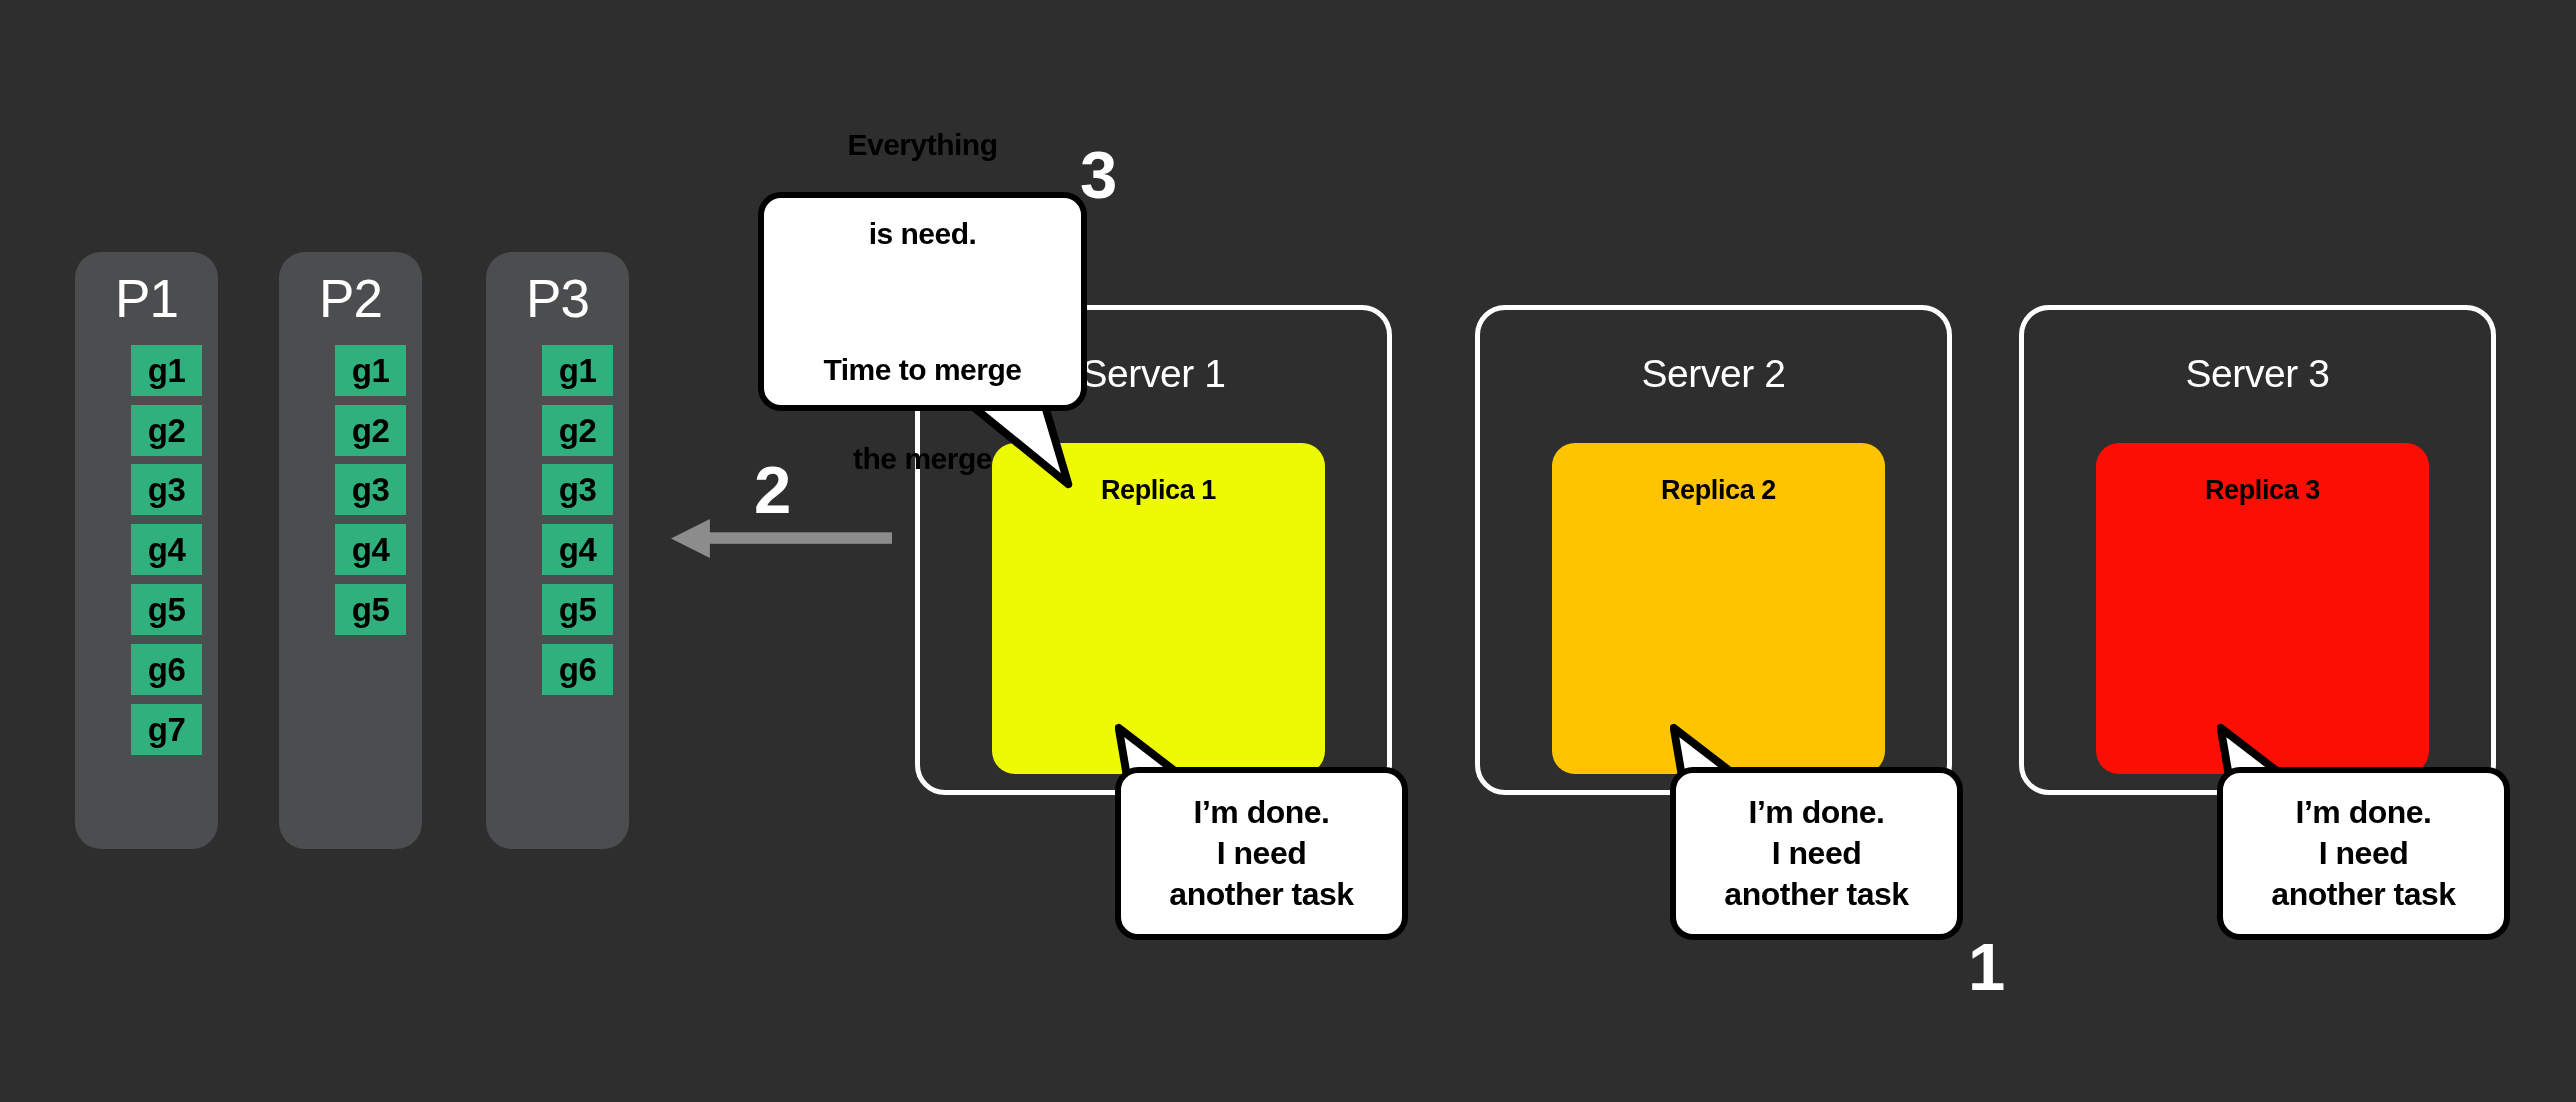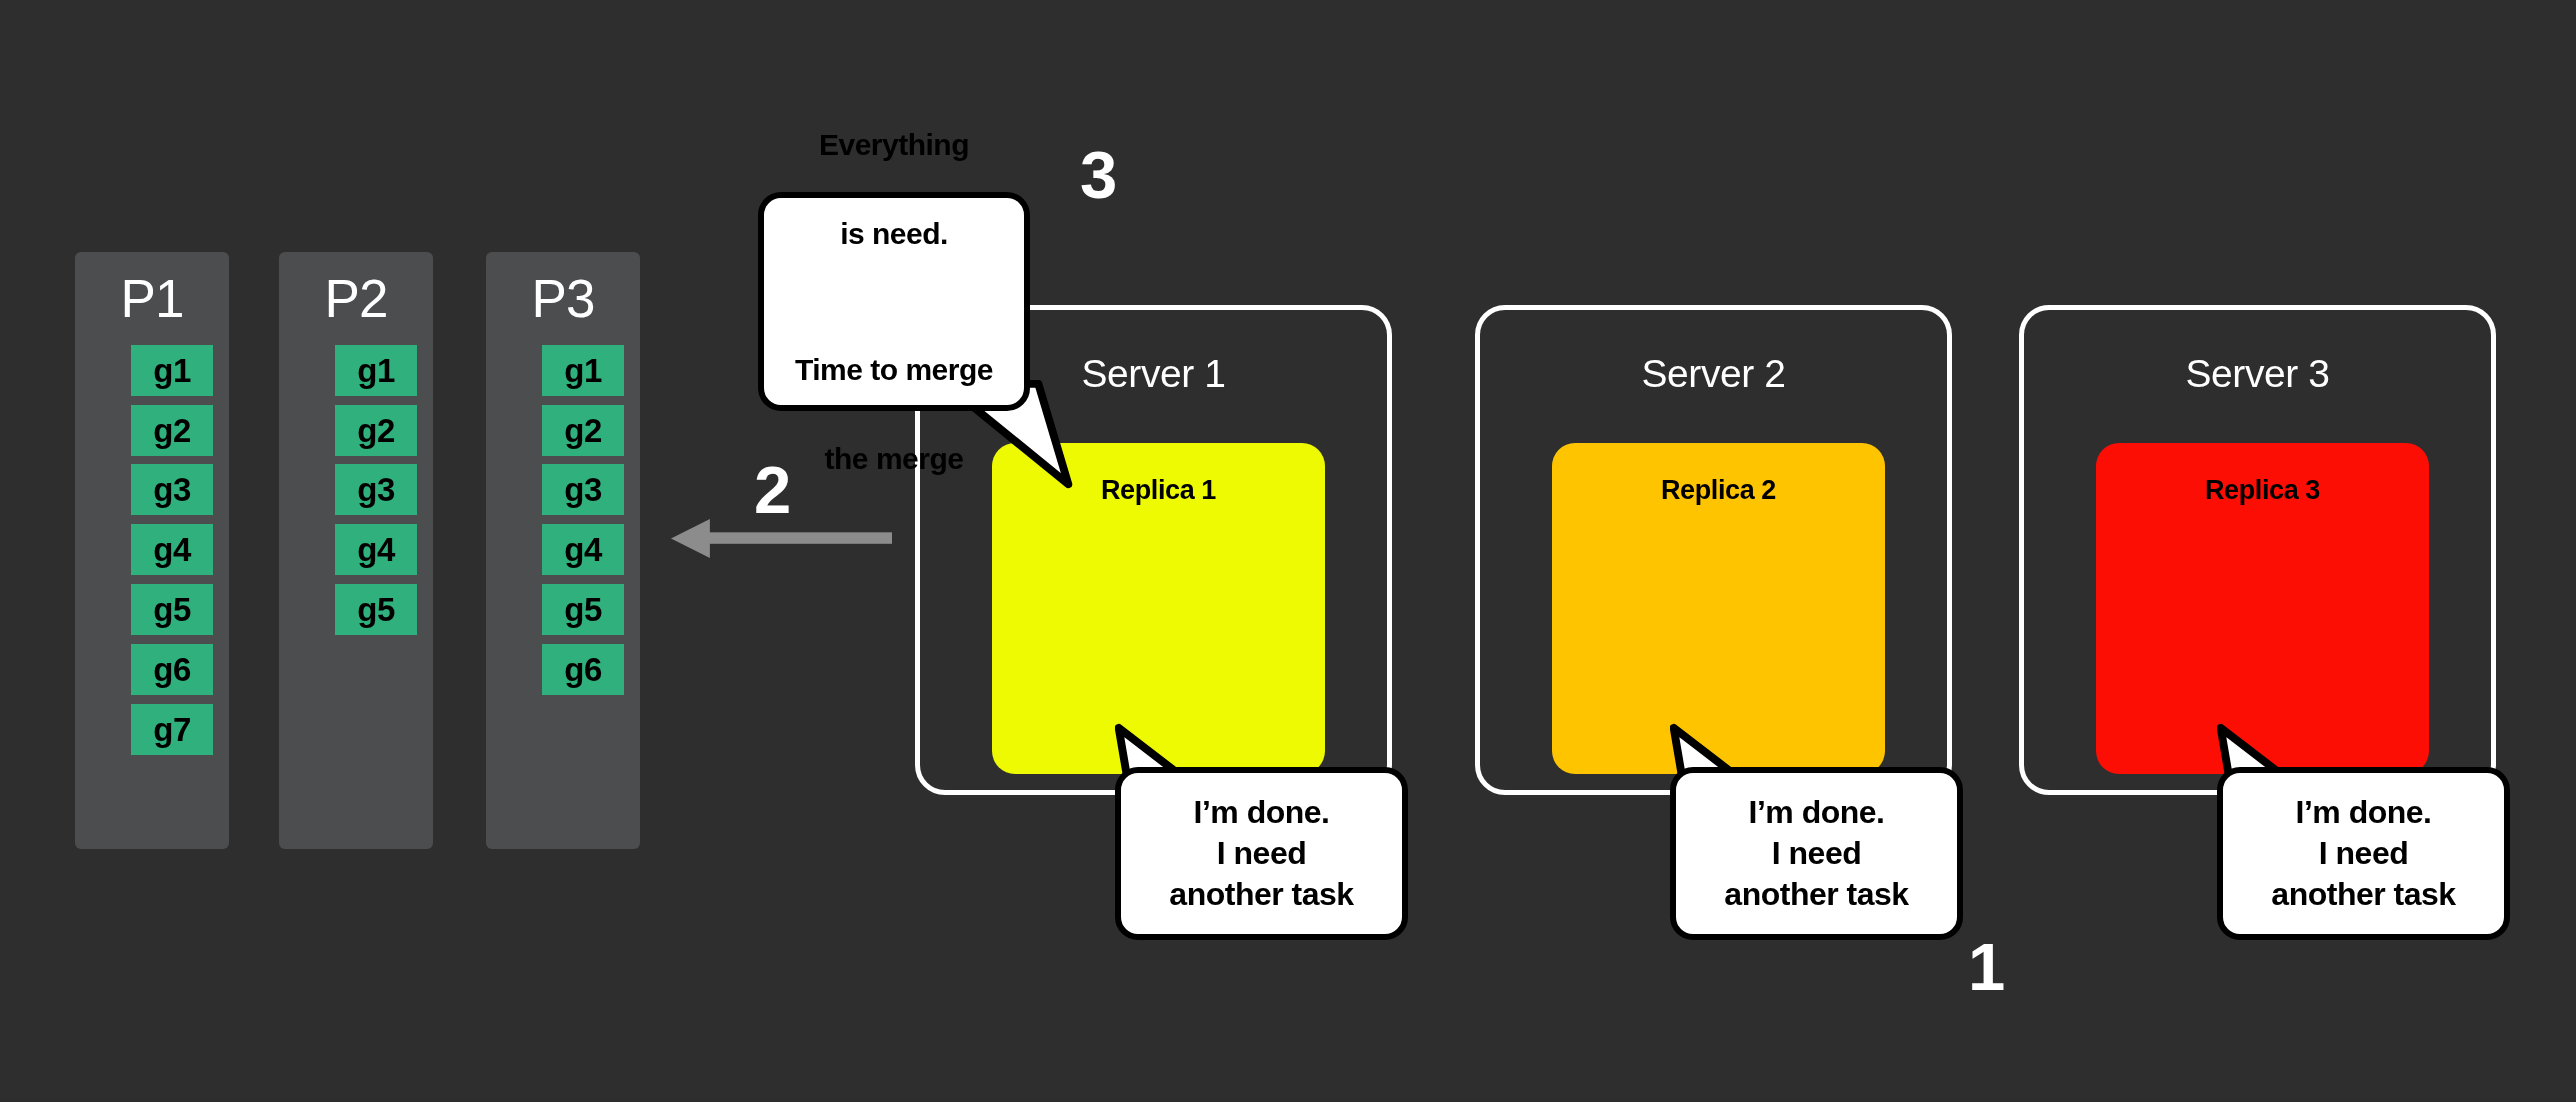--- a/index.html
+++ b/index.html
@@ -13,22 +13,22 @@
     position: relative;
     overflow: hidden;
     font-family: "Liberation Sans", sans-serif;
     -webkit-font-smoothing: antialiased;
   }
 
   
   .partition {
     position: absolute;
     background: #4b4d4f;
-    border-radius: 6px;
-    width: 154px;
+    border-radius: 26px;
+    width: 143px;
     top: 252px;
     height: 597px;
     box-sizing: border-box;
     padding: 8.8px 16px 0 16px;
   }
   .partition-title {
     color: #ffffff;
     font-size: 53px;
     font-weight: 400;
     text-align: center;
@@ -135,21 +135,21 @@
     height: 173px;
   }
   .bubble-done .bubble-line {
     font-size: 32px;
     line-height: 41px;
     letter-spacing: -0.5px;
   }
   .bubble-merge {
     left: 758px;
     top: 192px;
-    width: 272px;
+    width: 329px;
     height: 219px;
     gap: 47px;
   }
   .bubble-merge .bubble-line {
     font-size: 30px;
     line-height: 42px;
     letter-spacing: -0.5px;
   }
   .bubble-merge .gap { height: 10.6px; }
 

